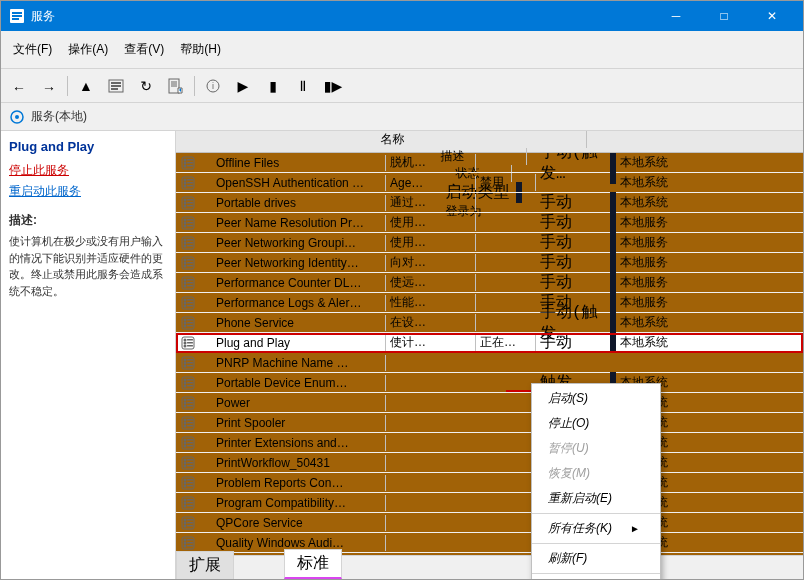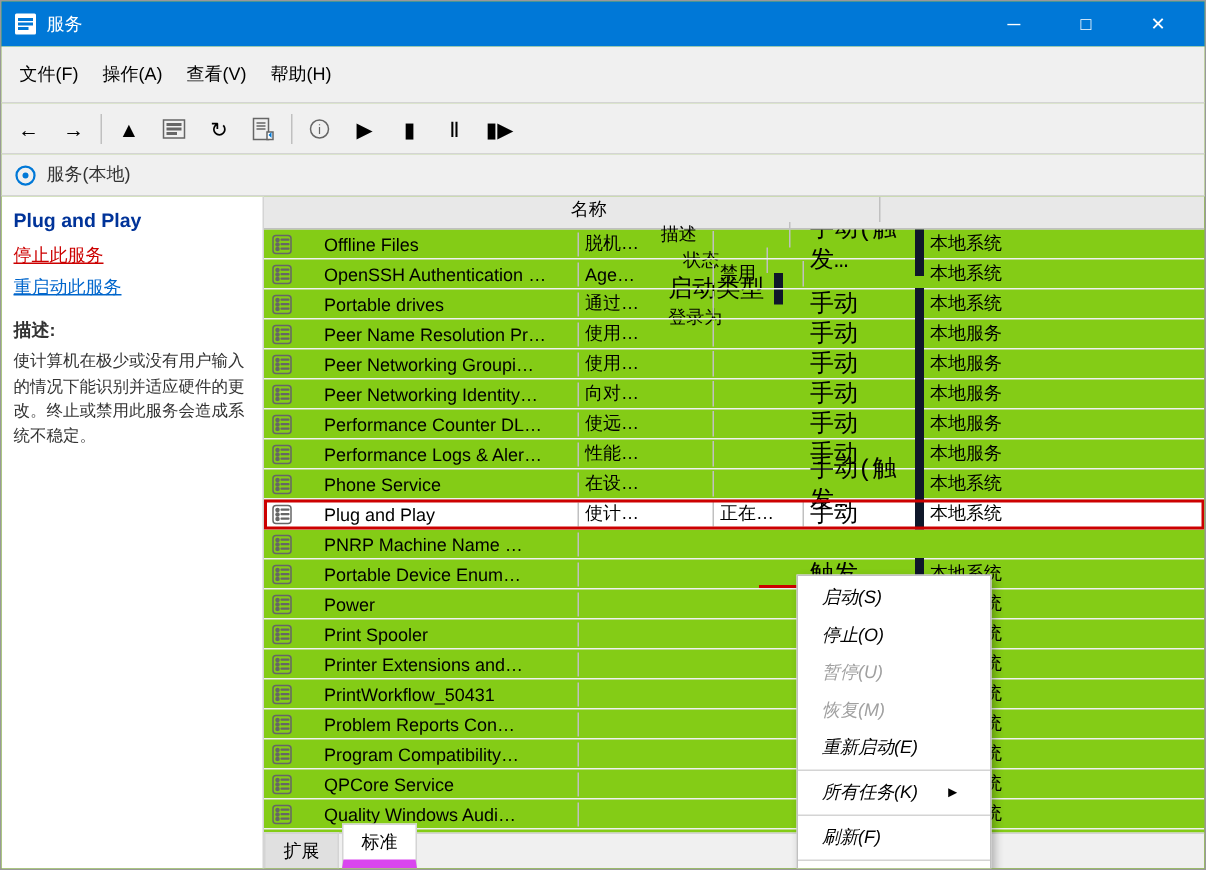--- a/index.html
+++ b/index.html
@@ -9,21 +9,21 @@
       background: #f0f0f0;
       width: 804px;
       height: 580px;
       overflow: hidden;
     }
 
     
     .window {
       width: 804px;
       height: 580px;
-      background: #84cc16;
+      background: #a16207;
       border: 1px solid #999;
       display: flex;
       flex-direction: column;
     }
 
     .title-bar {
       background: #0078d7;
       color: #fff;
       height: 30px;
       display: flex;
@@ -236,26 +236,27 @@
       align-items: flex-end;
       border-top: 1px solid #d4d4d4;
       background: #f0f0f0;
     }
     .tab {
       padding: 3px 12px;
       border: 1px solid #d4d4d4;
       border-bottom: none;
       background: #e0e0e0;
       cursor: pointer;
-      font-size: 12px;
+      font-size: 16px;
       margin-right: 2px;
     }
     .tab.active {
       background: #fff;
-      border-bottom: 6px solid #d946ef;
+      border-bottom: 2px solid #d946ef;
+      margin-left: 48px;
     }
 
     
     .context-menu {
       position: absolute;
       left: 355px;
       top: 252px;
       background: #fff;
       border: 1px solid #c0c0c0;
       box-shadow: 2px 2px 6px rgba(0,0,0,0.3);

